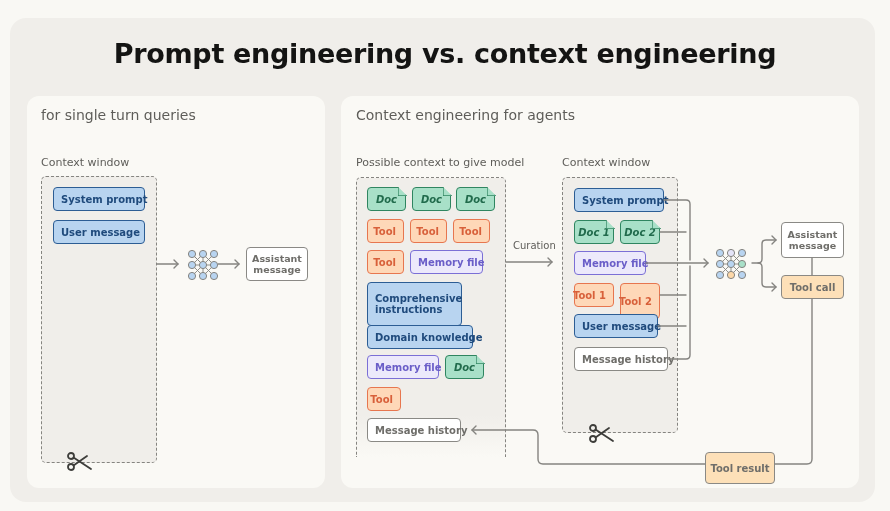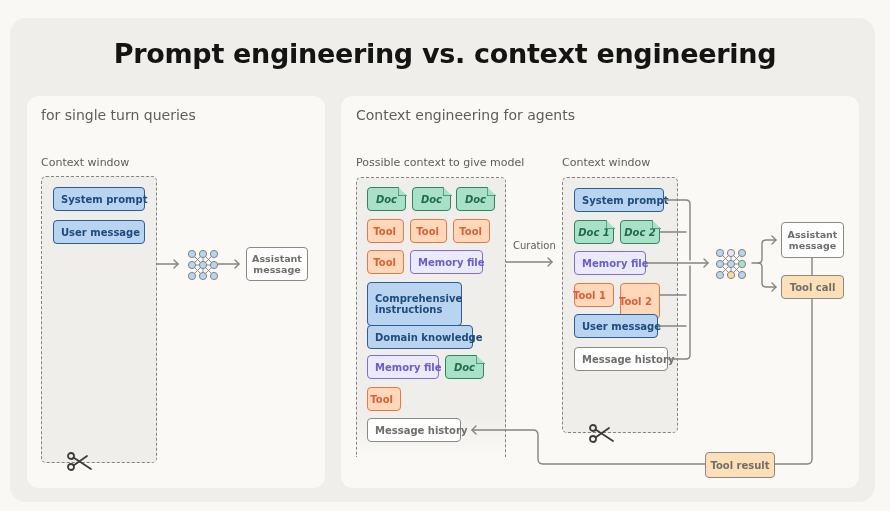--- a/index.html
+++ b/index.html
@@ -177,21 +177,21 @@
     </svg>
 </div>
 
 <div class="chip white" style="left:781px;top:222px;width:63px;height:36px;flex-direction:column;justify-content:center;font-size:9.5px;">
   <span>Assistant</span>
   <span>message</span>
 </div>
 <div class="chip peach" style="left:781px;top:275px;width:63px;height:24px;">
     <span>Tool call</span>
   </div>
-<div class="chip peach" style="left:705px;top:452px;width:70px;height:26px;">
+<div class="chip peach" style="left:705px;top:452px;width:70px;height:32px;">
     <span>Tool result</span>
   </div>
 
 <svg class="overlay" width="890" height="511">
   <g fill="none" stroke="#858480" stroke-width="1.4" stroke-linecap="round" stroke-linejoin="round">
 
     <path d="M157 264 H178"></path>
     <path d="M174 260 L178 264 L174 268"></path>
 
     <path d="M218 264 H239"></path>

